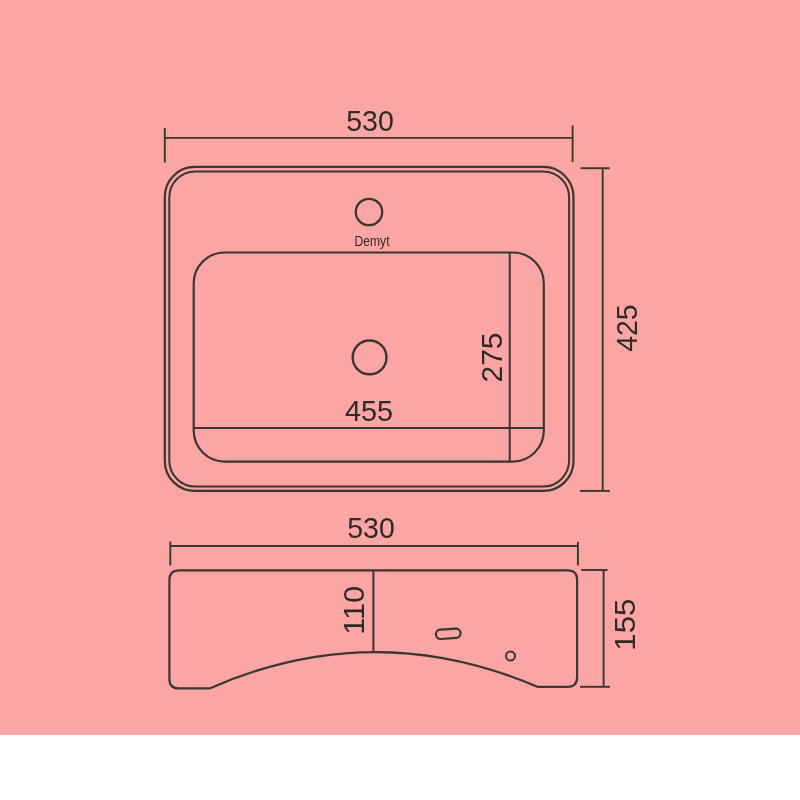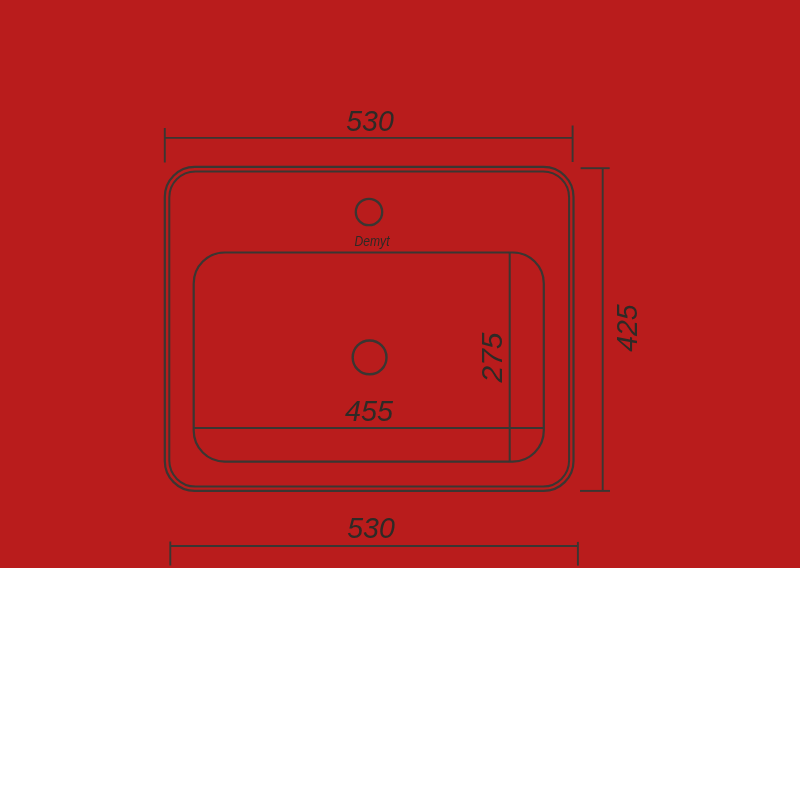--- a/index.html
+++ b/index.html
@@ -1,16 +1,16 @@
 <!DOCTYPE html>
 <html><head>
 <meta charset="utf-8">
 <style>
   html,body{margin:0;padding:0;background:#ffffff;}
-  .page{width:800px;height:568px;position:relative;background:#b91c1c;font-style:italic;}
+  .page{width:800px;height:735px;position:relative;background:#fca5a5;}
   text{font-family:"Liberation Sans",sans-serif;fill:#2e2a26;}
 </style>
 </head>
 <body>
 <div class="page">
 <svg width="800" height="800" viewBox="0 0 800 800" xmlns="http://www.w3.org/2000/svg">
   <g fill="none" stroke="#3a3632" stroke-width="2.2" stroke-linecap="butt">
 
     <rect x="164.8" y="166.9" width="408.7" height="324.0" rx="30" ry="30"></rect>
 

